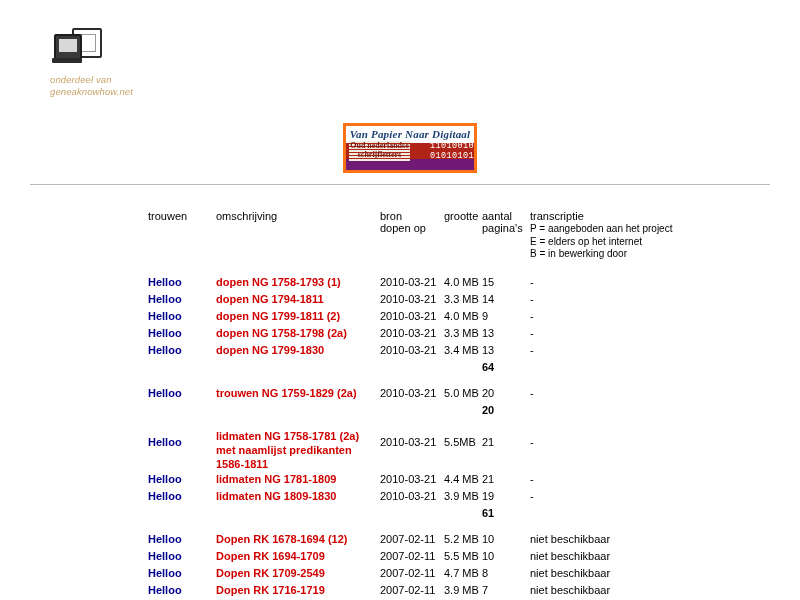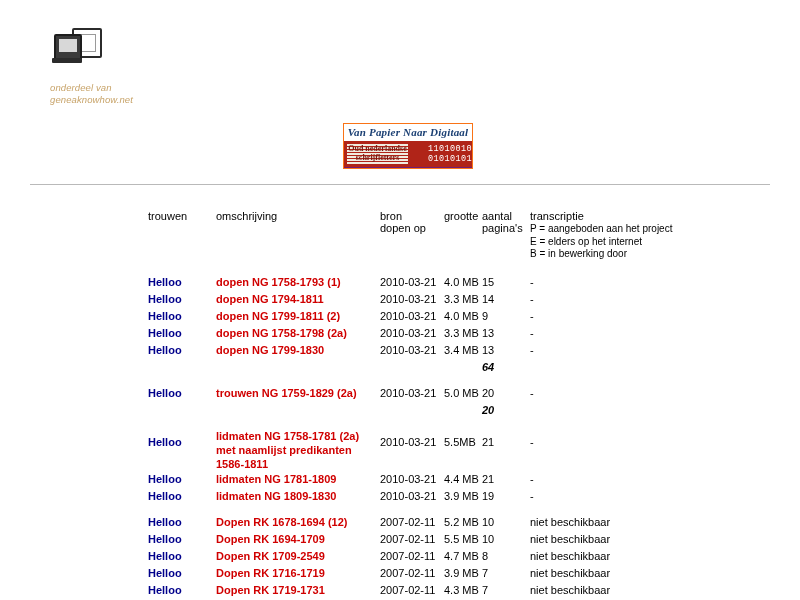--- a/index.html
+++ b/index.html
@@ -74,56 +74,56 @@
   .logo-mark .scr-base {
     position: absolute;
     left: 2px;
     top: 30px;
     width: 30px;
     height: 5px;
     background: #2b2b2b;
     border-radius: 1px;
   }
   .logo-caption {
-    margin-top: 16px;
+    margin-top: 8px;
     font-family: "Liberation Sans", sans-serif;
     font-size: 9.5px;
     font-style: italic;
     color: #c8a46a;
     line-height: 12px;
     letter-spacing: 0.1px;
   }
 
   
   .banner {
     position: absolute;
     left: 343px;
     top: 123px;
     width: 128px;
     height: 44px;
-    border: 1px solid #f97316;
+    border: 3px solid #f97316;
     background: #701a75;
     overflow: hidden;
   }
   .banner-top {
     height: 17px;
     background: #ffffff;
     color: #1a3f73;
     font-family: "Liberation Serif", serif;
     font-size: 11px;
     font-weight: bold;
     font-style: italic;
     letter-spacing: 0.2px;
     text-align: center;
     line-height: 17px;
     white-space: nowrap;
   }
   .banner-bottom {
     position: relative;
-    height: 26px;
+    height: 16px;
     background: #b02418;
     display: flex;
     align-items: center;
     justify-content: flex-end;
   }
   .banner-old {
     width: 66px;
     height: 20px;
     margin-left: 3px;
     background:
@@ -224,21 +224,20 @@
   tbody tr.data td.bron,
   tbody tr.data td.grootte,
   tbody tr.data td.trans {
     color: #000000;
   }
   tbody tr.total td {
     height: 17px;
     line-height: 17px;
     font-weight: bold;
     font-size: 11px;
-    font-style: italic;
   }
   tbody tr.gap td { height: 9px; line-height: 9px; }
 </style>
 </head>
 <body>
 
 <div class="page">
 
   <div class="logo-block">
     <div class="logo-mark">
@@ -390,20 +389,28 @@
             <td class="trans">-</td>
           </tr>
           <tr class="data">
             <td class="plaats">Helloo</td>
             <td class="oms">lidmaten NG 1809-1830</td>
             <td class="bron">2010-03-21</td>
             <td class="grootte">3.9 MB</td>
             <td class="num">19</td>
             <td class="trans">-</td>
           </tr>
+          <tr class="total">
+            <td></td>
+            <td></td>
+            <td></td>
+            <td></td>
+            <td class="num">61</td>
+            <td></td>
+          </tr>
           <tr class="gap">
             <td colspan="6"></td>
           </tr>
           <tr class="data">
             <td class="plaats">Helloo</td>
             <td class="oms">Dopen RK 1678-1694 (12)</td>
             <td class="bron">2007-02-11</td>
             <td class="grootte">5.2 MB</td>
             <td class="num">10</td>
             <td class="trans">niet beschikbaar</td>

